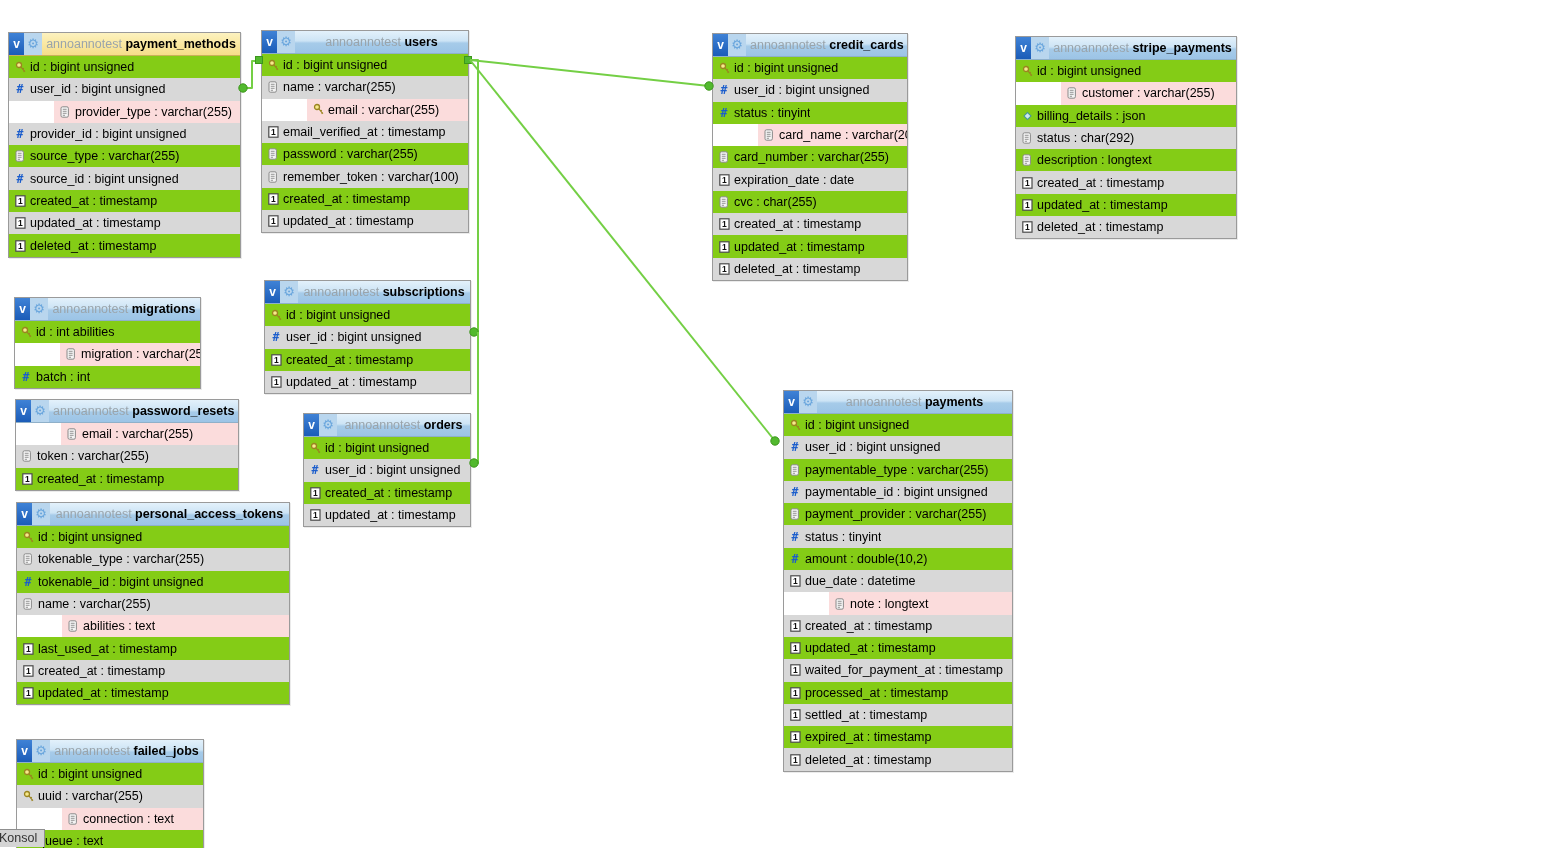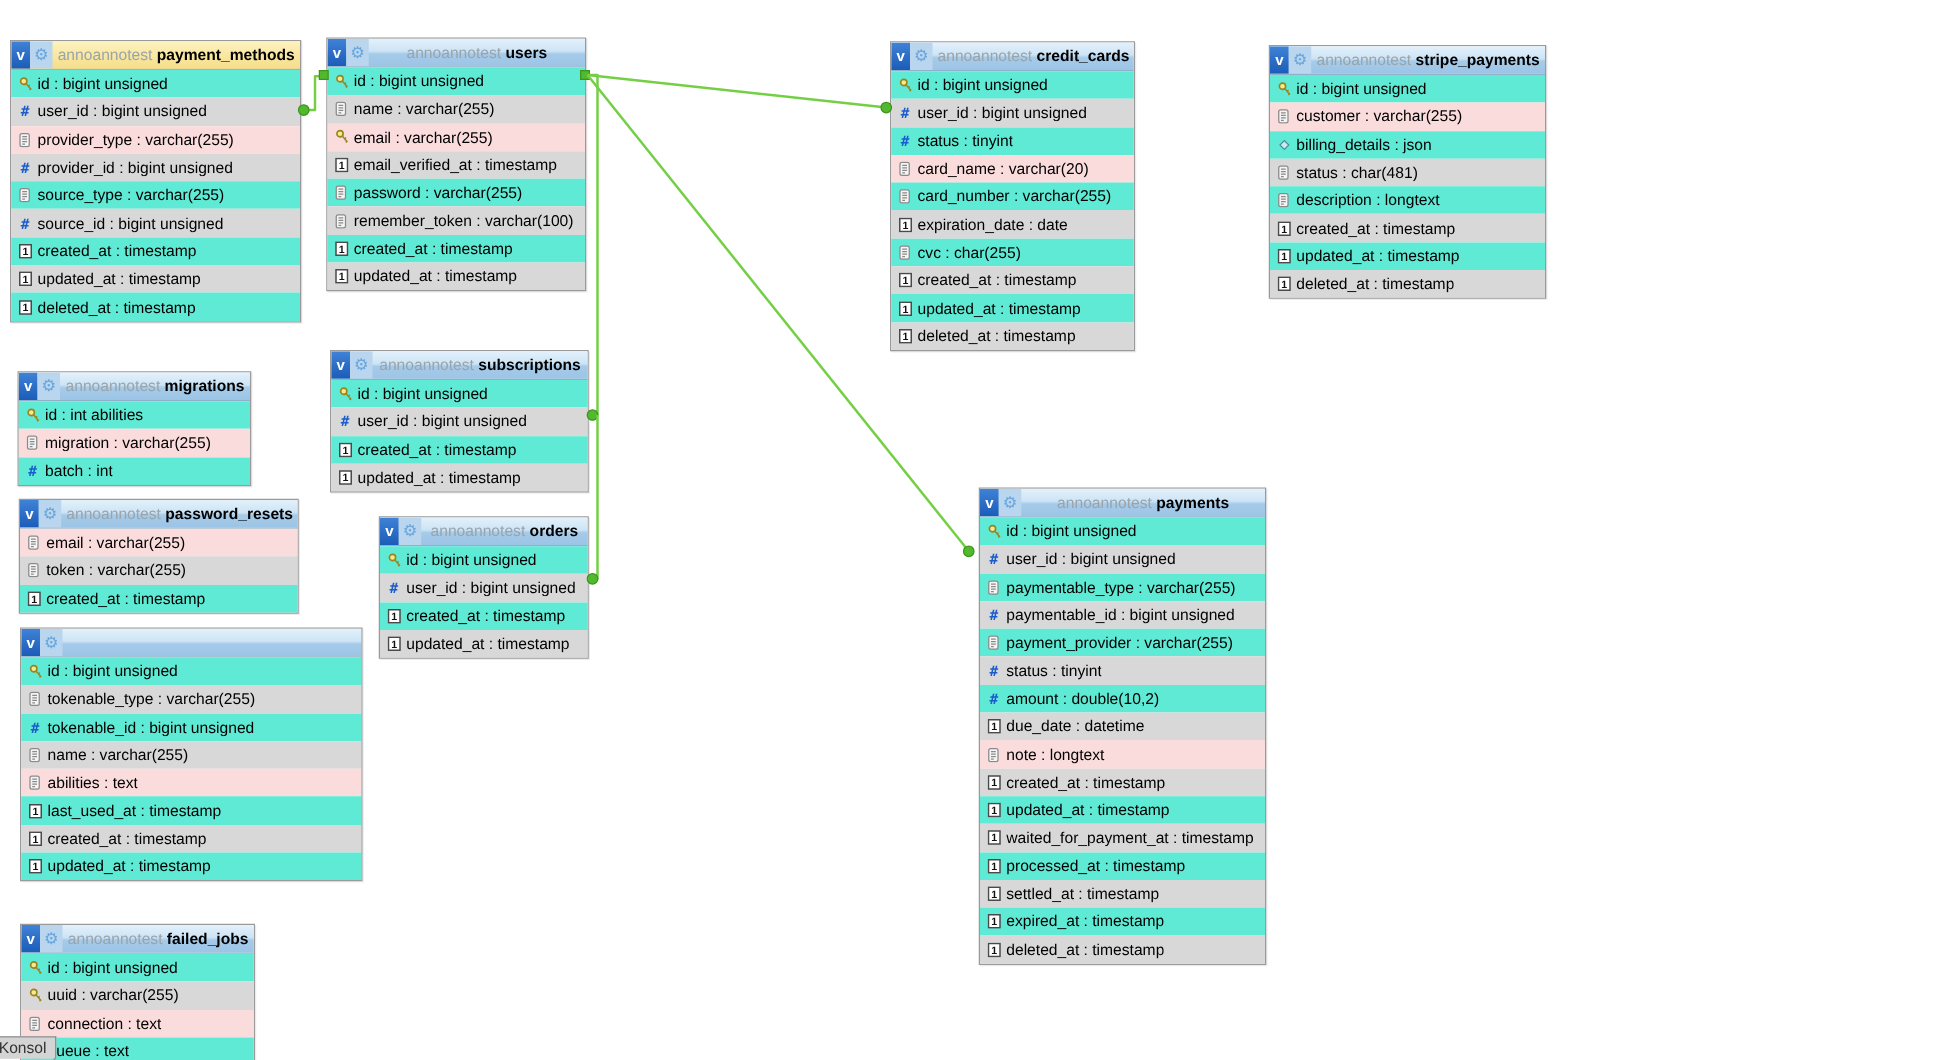--- a/index.html
+++ b/index.html
@@ -19,23 +19,23 @@
     font-weight:bold; font-size:12px; text-align:center; line-height:22px; flex:0 0 15px; }
   .gearbox { width:18px; flex:0 0 18px; background:#b9d6ee; color:#6aa6dd;
     font-size:13px; text-align:center; line-height:22px; }
   .tc-title { flex:1; text-align:center; line-height:22px; font-size:12.5px;
     white-space:nowrap; padding:0 4px; }
   .tc-db { color:#9aa4ab; }
   .tc-name { color:#000; font-weight:bold;margin-top:40px; }
 
   .tc-row { height:22.3px; display:flex; align-items:center; padding-left:4px;
     font-size:12.5px; color:#000; white-space:nowrap; cursor:pointer; }
-  .tc-row.white { background:#5eead4; }
+  .tc-row.white { background:#84cc16; }
   .tc-row.gray  { background:#d8d8d8; }
-  .tc-row.pink  { background:#fbdcdc; }
+  .tc-row.pink  { background:#fbdcdc;margin-left:45px; }
   .row-icon { width:14px; flex:0 0 14px; display:inline-flex; align-items:center;
     justify-content:center; margin-right:3px; }
   .ic-num { color:#1b5dcc; font-weight:bold; font-size:11.5px; font-family:"DejaVu Sans Mono",monospace; }
   .row-text { overflow:hidden; }
 
   .console-tab { position:absolute; left:-9px; top:829px; z-index:10;
     background:#d4d4d4; border:1px solid #8f8f8f; border-bottom:none;
     padding:1px 7px 2px 7px; font-size:12.5px; color:#333; cursor:pointer; }
 </style>
 </head>
@@ -337,21 +337,21 @@
         </span>
         <span class="row-text">billing_details : json</span>
       </div>
       <div class="tc-row gray">
         <span class="row-icon">
           <svg width="10" height="12" viewBox="0 0 10 12">
             <rect x="1" y="0.8" width="7.4" height="10.4" rx="1.5" fill="#f4f4f4" stroke="#8a8a8a"></rect>
             <path d="M2.8 3.3h3.8M2.8 5.3h3.8M2.8 7.3h3.8M2.8 9.3h2.2" stroke="#8a8a8a" stroke-width="0.9" fill="none"></path>
           </svg>
         </span>
-        <span class="row-text">status : char(481)</span>
+        <span class="row-text">status : char(292)</span>
       </div>
       <div class="tc-row white">
         <span class="row-icon">
           <svg width="10" height="12" viewBox="0 0 10 12">
             <rect x="1" y="0.8" width="7.4" height="10.4" rx="1.5" fill="#f4f4f4" stroke="#8a8a8a"></rect>
             <path d="M2.8 3.3h3.8M2.8 5.3h3.8M2.8 7.3h3.8M2.8 9.3h2.2" stroke="#8a8a8a" stroke-width="0.9" fill="none"></path>
           </svg>
         </span>
         <span class="row-text">description : longtext</span>
       </div>
@@ -525,20 +525,21 @@
             <text x="5.4" y="9.2" font-size="8.5" text-anchor="middle" fill="#111" font-family="sans-serif" font-weight="bold">1</text>
           </svg>
         </span>
         <span class="row-text">updated_at : timestamp</span>
       </div>
     </div>
     <div class="table-card" style="left: 16px; top: 502px; width: 274px;">
       <div class="tc-header blue">
         <span class="vbox">v</span>
         <span class="gearbox">⚙</span>
+        <span class="tc-title"><span class="tc-db">annoannotest</span> <span class="tc-name">personal_access_tokens</span></span>
       </div>
       <div class="tc-row white">
         <span class="row-icon">
           <svg width="11" height="13" viewBox="0 0 11 13">
             <circle cx="4" cy="4" r="2.5" fill="#f7e98c" stroke="#9a8420" stroke-width="1.3"></circle>
             <path d="M5.7 5.7 L9.2 9.8 M7.4 8.3 L8.8 7.1 M8.6 10.9 L10 9.7" stroke="#9a8420" stroke-width="1.2" fill="none"></path>
           </svg>
         </span>
         <span class="row-text">id : bigint unsigned</span>
       </div>

